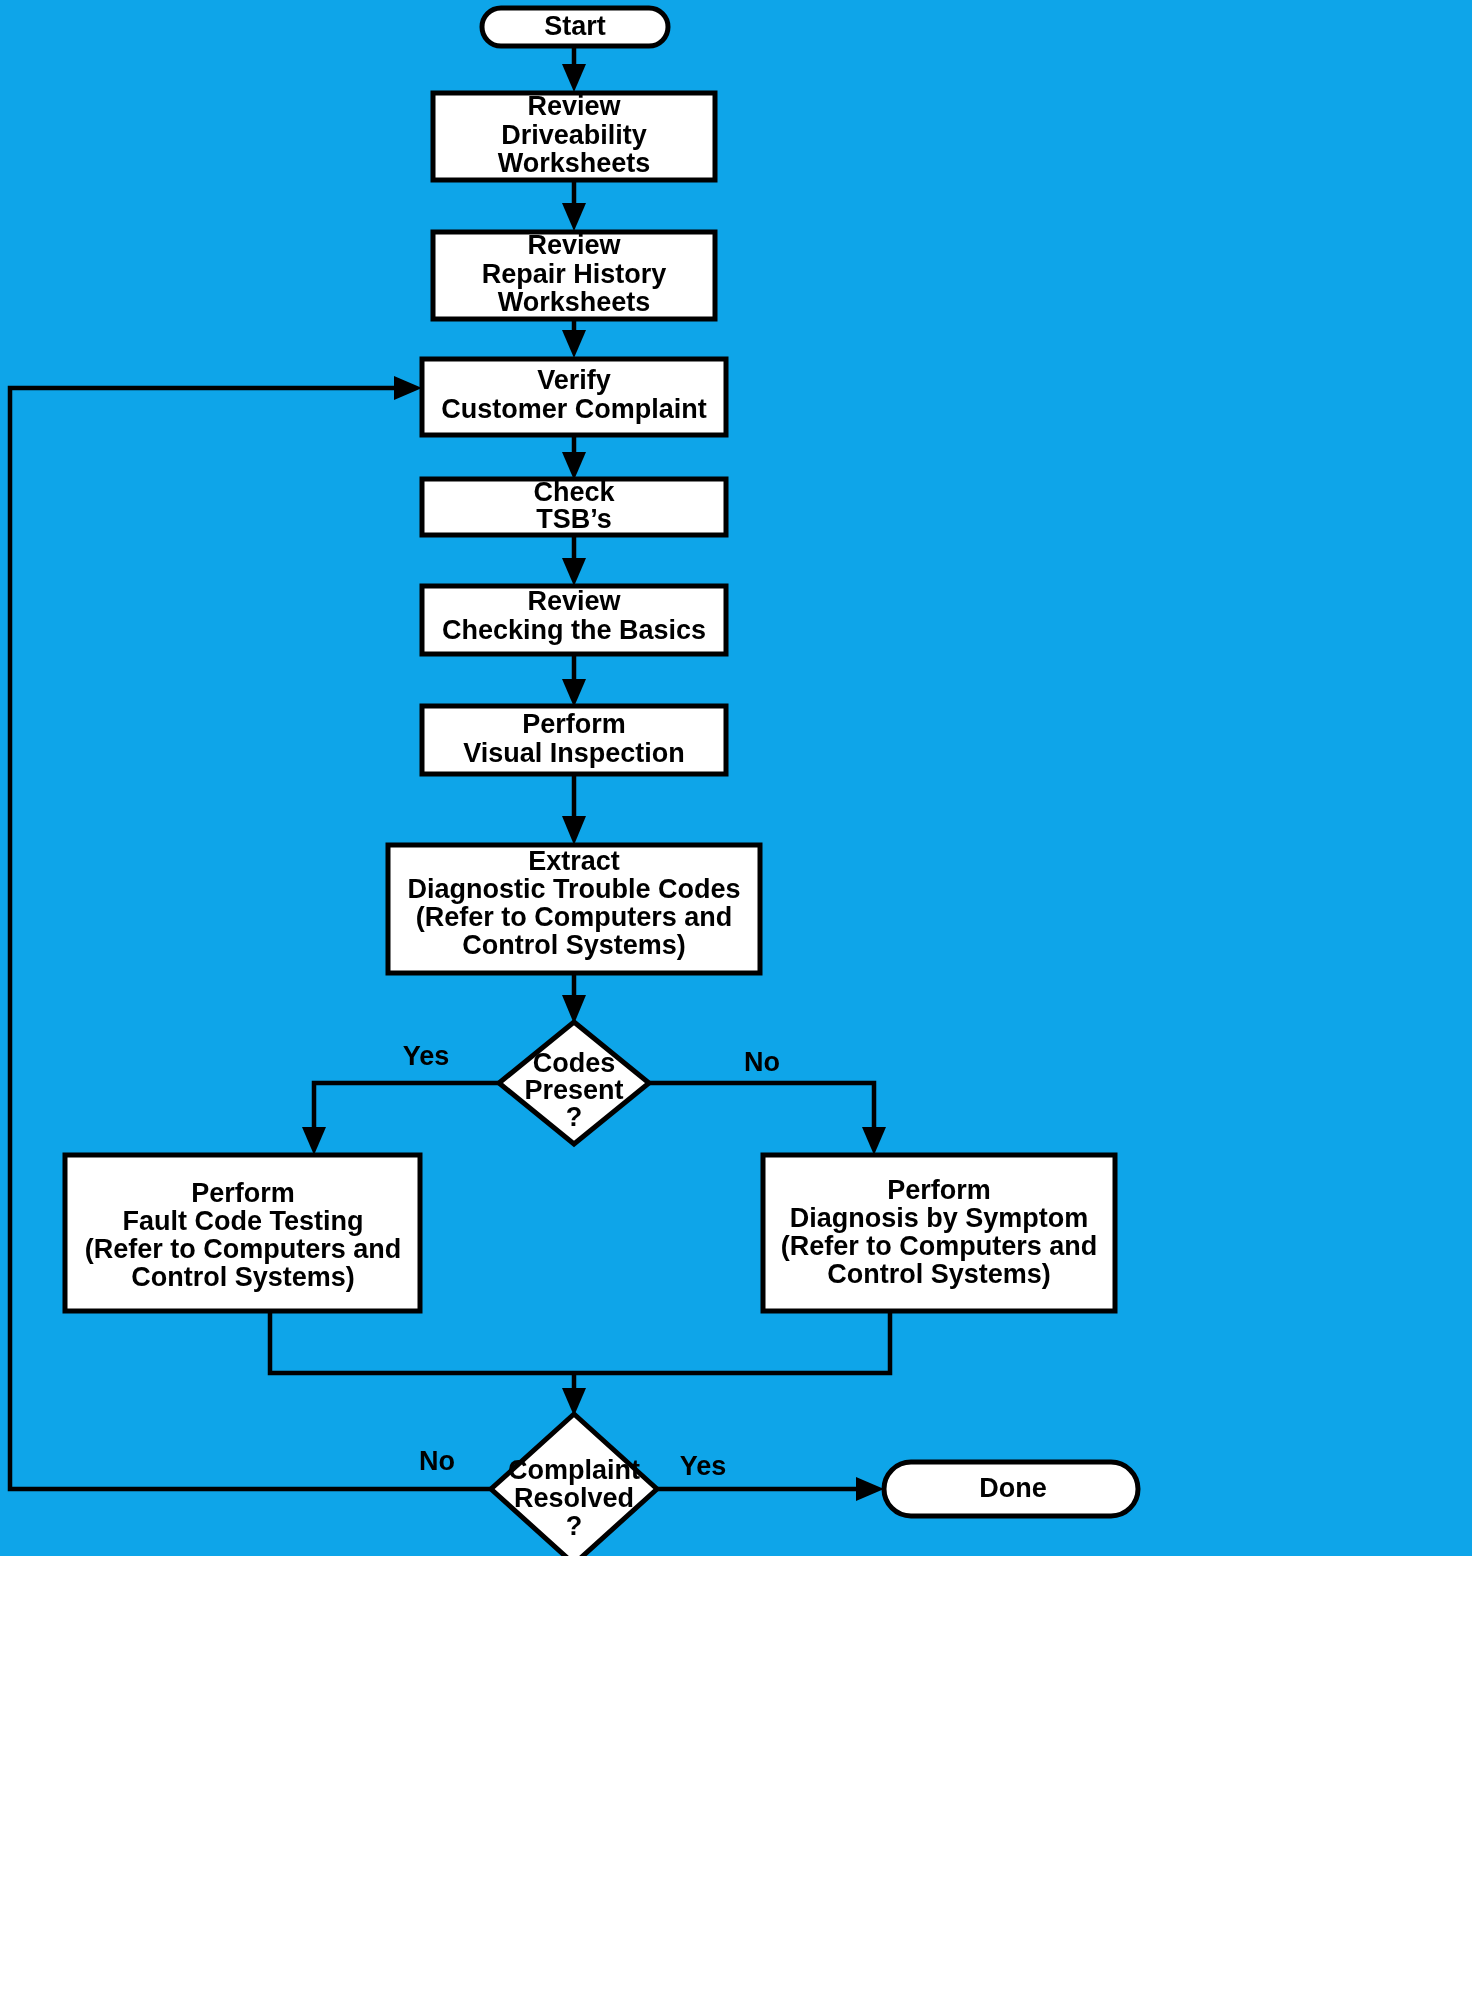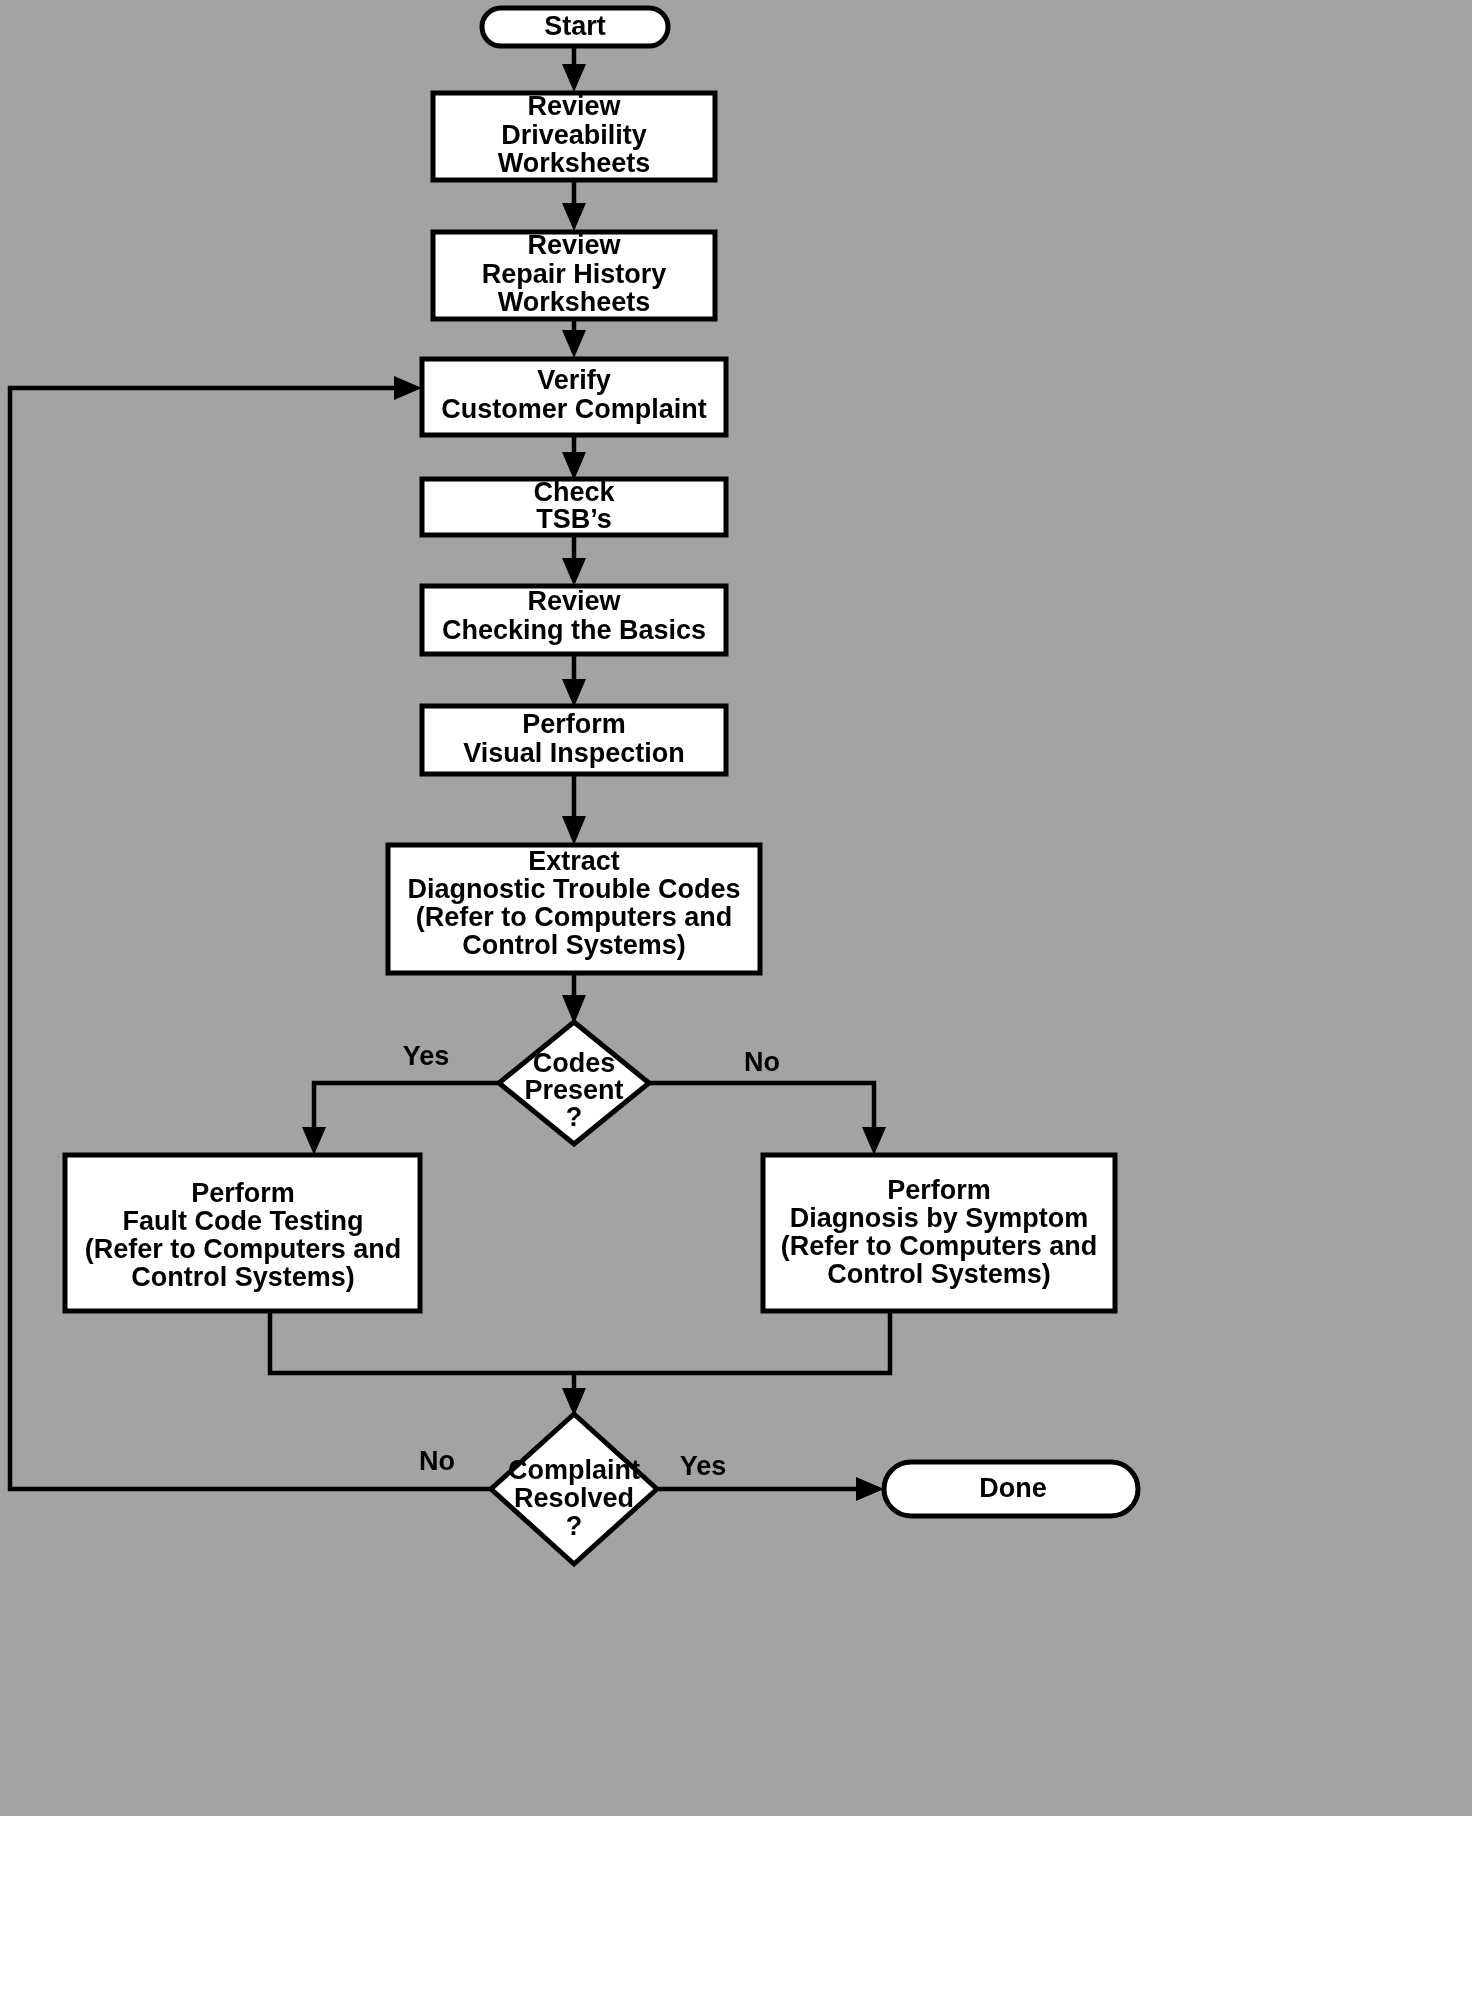--- a/index.html
+++ b/index.html
@@ -3,22 +3,22 @@
 <meta charset="utf-8">
 <style>
   html, body {
     margin: 0;
     padding: 0;
     background: #ffffff;
   }
   #page {
     position: relative;
     width: 1472px;
-    height: 1816px;
-    background: #a3a3a3;
+    height: 1556px;
+    background: #0ea5e9;
     overflow: hidden;
     font-family: "Liberation Sans", sans-serif;
   }
   svg#flow {
     position: absolute;
     left: 0;
     top: 0;
     width: 1472px;
     height: 1996px;
   }

